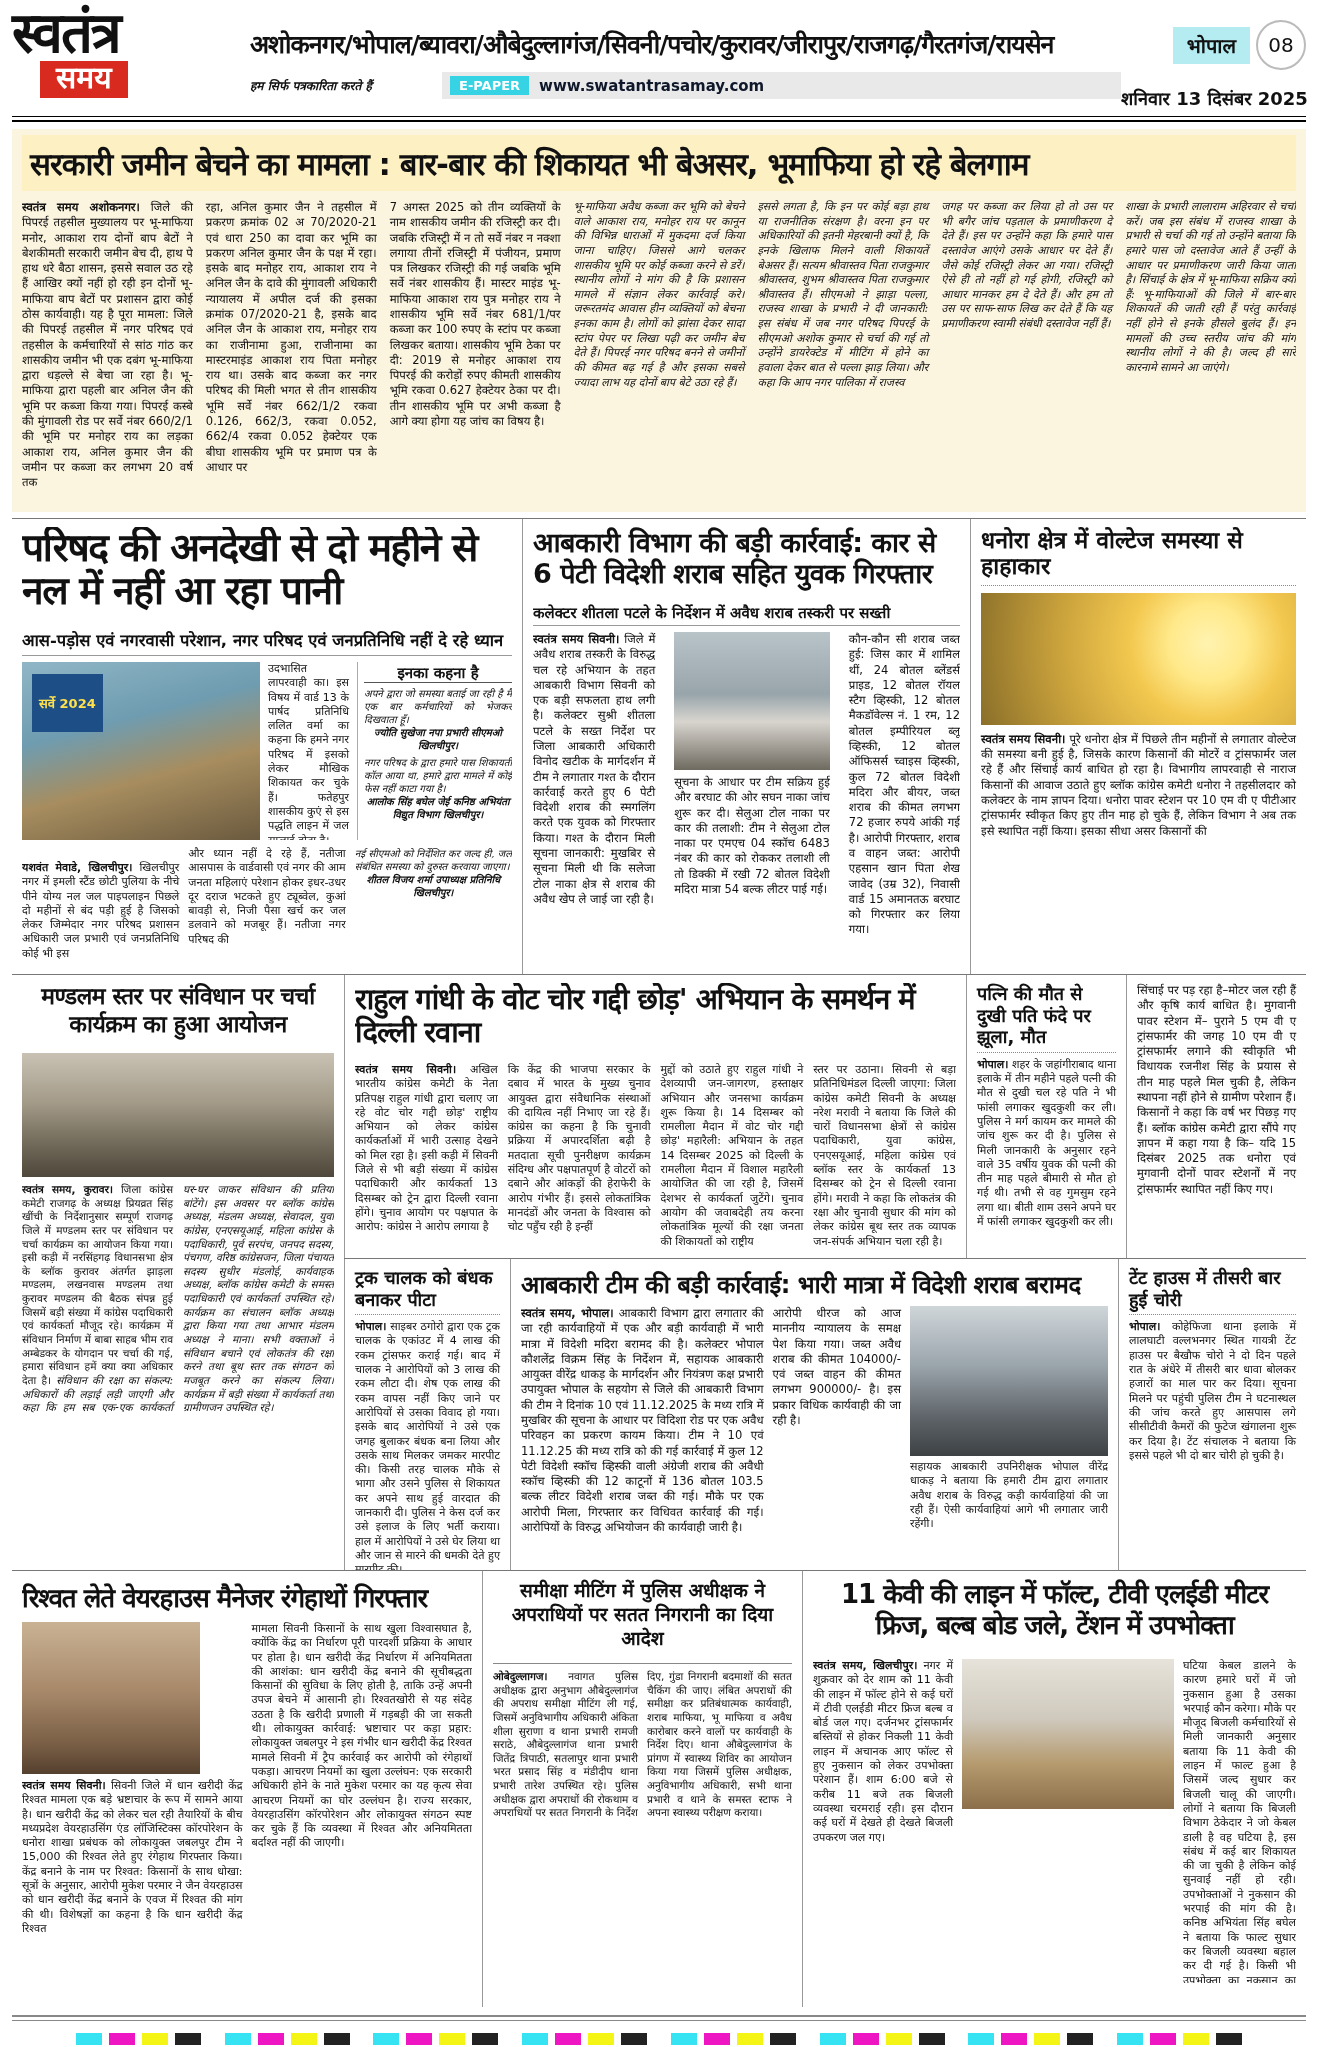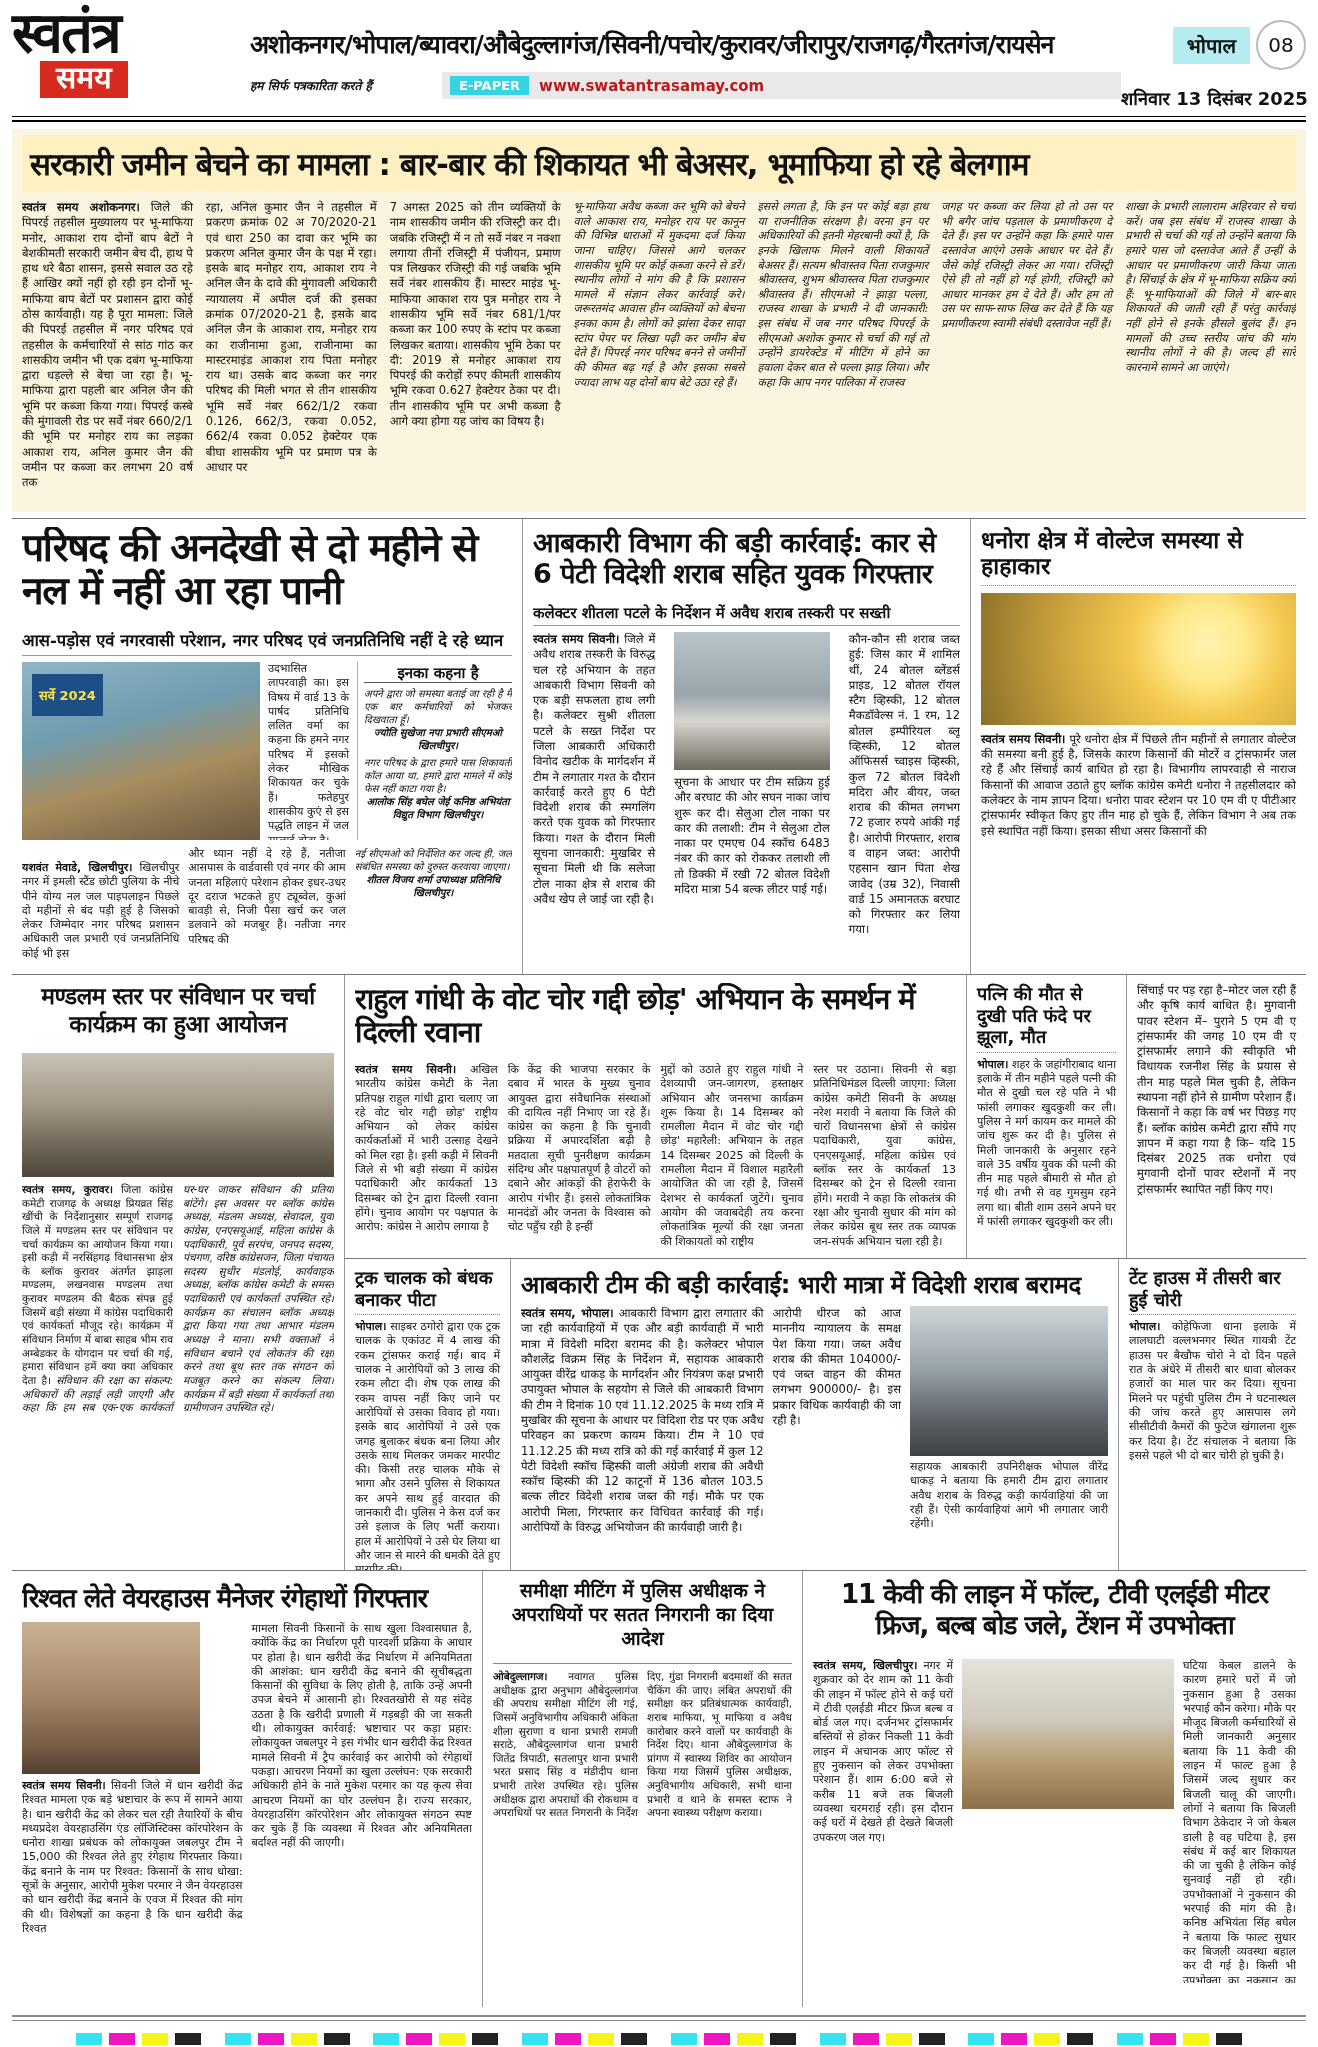--- a/index.html
+++ b/index.html
@@ -12,21 +12,21 @@
   .logo1{font-size:56px;font-weight:bold;line-height:.95;letter-spacing:-2px;}
   .logo2{display:inline-block;background:#d92a20;color:#fff;font-size:30px;font-weight:bold;
     padding:0 16px 2px;margin:2px 0 0 28px;line-height:1.15;}
   .mast-mid{flex:1;min-width:0;}
   .cities{font-size:25px;font-weight:bold;white-space:nowrap;overflow:hidden;
     padding-top:20px;letter-spacing:-1px;}
   .mast-sub{display:flex;align-items:center;margin-top:12px;gap:12px;}
   .tagline{font-size:12px;font-weight:bold;font-style:italic;width:180px;white-space:nowrap;overflow:hidden;}
   .graybar{flex:1;background:#e9e9e9;display:flex;align-items:center;gap:10px;padding:4px 8px;}
   .epaper{background:#35d3e3;color:#fff;font-weight:bold;font-size:13px;padding:2px 9px;}
-  .url{font-size:15px;font-weight:bold;color:#b91c1c;}
+  .url{font-size:15px;font-weight:bold;color:#0f172a;}
   .mast-right{width:185px;}
   .ed-row{display:flex;align-items:center;justify-content:flex-end;gap:6px;margin-top:14px;text-align:right;}
   .ed{background:#b4ecf2;font-size:20px;font-weight:bold;padding:5px 14px;}
   .pg{width:46px;height:46px;border:2px solid #bbb;border-radius:50%;background:#fff;display:flex;
     align-items:center;justify-content:center;font-size:20px;font-weight:normal;}
   .dateline-right{font-size:18px;font-weight:bold;text-align:right;margin-top:16px;white-space:nowrap;}
   .mast-rule{border-top:1px solid #000;border-bottom:2px solid #000;height:3px;margin-top:6px;}
 
   
   .topstory{background:#fbf4df;margin-top:7px;padding:6px 10px 8px;}
@@ -46,21 +46,21 @@
   .sig{font-family:"DejaVu Serif","Liberation Serif",serif;font-style:italic;font-weight:bold;text-align:center;display:block;}
   .photo{position:relative;overflow:hidden;background:#ccc;flex:none;}
 
   
   .w-head{font-size:39px;font-weight:bold;line-height:1.1;letter-spacing:-1.5px;height:96px;overflow:hidden;}
   .w-sub{font-size:16.5px;font-weight:bold;border-bottom:1px solid #999;padding:5px 0 4px;margin-bottom:6px;
     white-space:nowrap;overflow:hidden;}
   .w-mid{display:flex;gap:8px;height:178px;overflow:hidden;}
   .w-photo{width:238px;height:178px;background:linear-gradient(165deg,#8fb6c6 0%,#6f9cb0 35%,#a78d5f 62%,#6b5a3f 100%);}
   .w-overlay{position:absolute;left:10px;top:12px;background:#1d4f86;color:#ffe14d;font-weight:bold;
-    font-size:13px;padding:12px 7px;}
+    font-size:13px;padding:20px 7px;}
   .w-side{flex:1;}
   .qbox{width:148px;flex:none;border-left:1px solid #aaa;padding-left:6px;}
   .qtitle{font-weight:bold;text-align:center;font-size:15px;border-bottom:1px solid #555;margin-bottom:4px;}
   .quote{font-family:"DejaVu Serif","Liberation Serif",serif;font-style:italic;font-size:10px;line-height:1.3;
     text-align:justify;margin-bottom:4px;}
   .w-cols{display:flex;gap:9px;margin-top:7px;height:128px;overflow:hidden;}
 
   
   .e-head{font-size:27px;font-weight:bold;line-height:1.15;letter-spacing:-0.5px;height:72px;overflow:hidden;}
   .e-sub{font-size:15px;font-weight:bold;border-bottom:1px solid #999;padding:3px 0;margin-bottom:6px;

